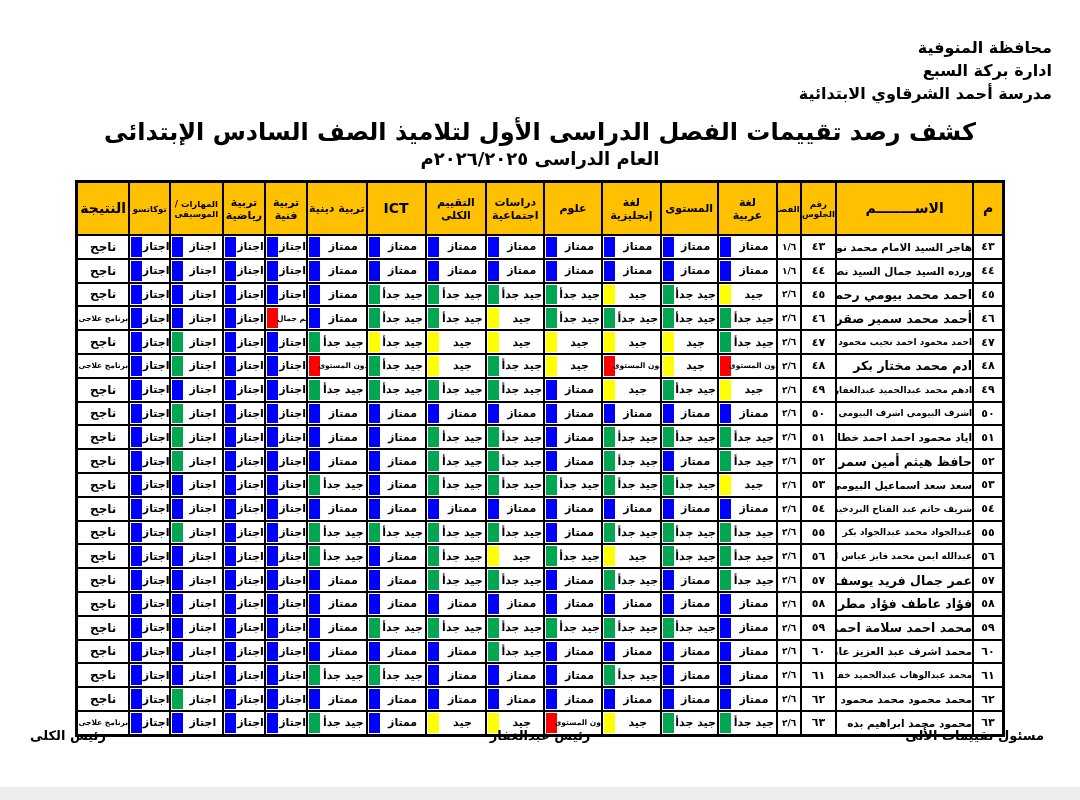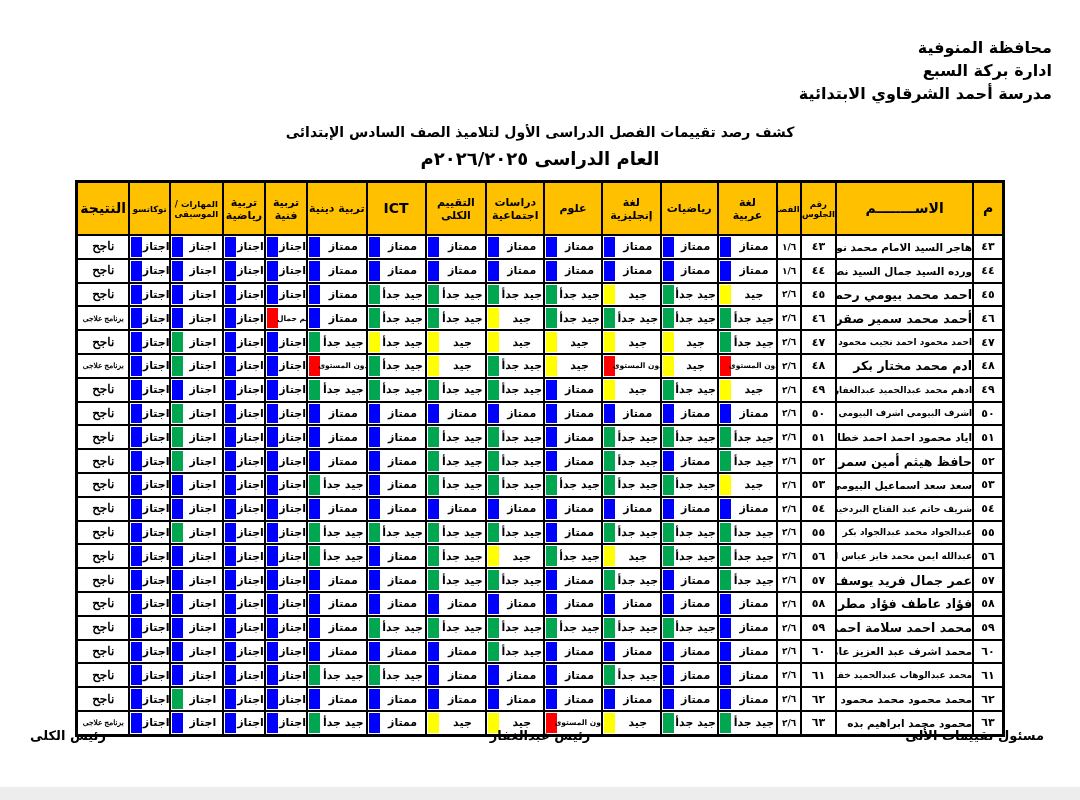--- a/index.html
+++ b/index.html
@@ -1,42 +1,42 @@
 <!DOCTYPE html>
 <html lang="ar" dir="rtl"><head>
 <meta charset="utf-8">
 <style>
   html,body{margin:0;padding:0;background:#fff;}
   .page{position:relative;width:1080px;height:800px;background:#ffffff;overflow:hidden;
         font-family:"DejaVu Sans",sans-serif;color:#000;}
   .org-block{position:absolute;top:36px;right:28px;text-align:right;font-weight:bold;
              font-size:16px;line-height:23px;}
   .title-block{position:absolute;top:118px;left:0;width:100%;text-align:center;font-weight:bold;}
-  .title-line1{font-size:14px;line-height:28px;}
+  .title-line1{font-size:24px;line-height:28px;}
   .title-line2{font-size:18px;line-height:26px;}
   table.sheet{position:absolute;top:180px;right:75px;width:930px;table-layout:fixed;
               border-collapse:collapse;direction:rtl;}
   table.sheet th,table.sheet td{border:2px solid #000;padding:0;overflow:hidden;}
   table.sheet{border:3px solid #000;}
   th.hdr{background:#ffc000;font-weight:bold;font-size:11px;line-height:13px;height:51px;
          text-align:center;vertical-align:middle;white-space:pre-line;}
   th.hdr.tiny{font-size:8.5px;line-height:10px;}
   th.hdr.big{font-size:14px;}
   td{height:21.8px;background:#fff;vertical-align:middle;}
   .num-cell{text-align:center;font-weight:bold;font-size:11px;letter-spacing:2px;}
   .seat-cell{text-align:center;font-weight:bold;font-size:11px;}
   .class-cell{text-align:center;font-weight:bold;font-size:9px;}
   .name-cell{text-align:right;font-weight:bold;padding:0 3px;white-space:nowrap;}
   .gwrap{position:relative;width:100%;height:100%;min-height:20px;}
   .chip{position:absolute;right:auto;left:1px;top:1px;bottom:1px;width:11px;display:block;}
   .gtext{position:absolute;left:13px;right:0;top:0;bottom:0;display:flex;align-items:center;
          justify-content:center;font-weight:bold;font-size:11px;white-space:nowrap;}
   .gtext.small{font-size:7.5px;}
   .rtext{display:flex;align-items:center;justify-content:center;font-weight:bold;
-         font-size:12px;height:100%;white-space:nowrap;font-family:Liberation Serif, serif;}
+         font-size:12px;height:100%;white-space:nowrap;}
   .rtext.small{font-size:7.5px;}
   .footer-row{position:absolute;top:728px;left:0;width:100%;font-weight:bold;font-size:13px;}
   .footer-right{position:absolute;right:36px;top:0;}
   .footer-center{position:absolute;left:0;width:100%;text-align:center;top:0;}
   .footer-left{position:absolute;left:30px;top:0;}
   .bottom-strip{position:absolute;left:0;bottom:0;width:100%;height:13px;background:#ededed;}
 </style>
 </head>
 <body>
 
@@ -75,21 +75,21 @@
       </colgroup>
     <thead>
         <tr id="hdr-row">
           <th class="hdr big">م</th>
           <th class="hdr big">الاســــــــم</th>
           <th class="hdr tiny">رقم
 الجلوس</th>
           <th class="hdr tiny">الفصل</th>
           <th class="hdr ">لغة
 عربية</th>
-          <th class="hdr ">رياضيات</th>
+          <th class="hdr ">المستوى</th>
           <th class="hdr ">لغة
 إنجليزية</th>
           <th class="hdr ">علوم</th>
           <th class="hdr ">دراسات
 اجتماعية</th>
           <th class="hdr ">التقييم
 الكلى</th>
           <th class="hdr big">ICT</th>
           <th class="hdr ">تربية دينية</th>
           <th class="hdr ">تربية

